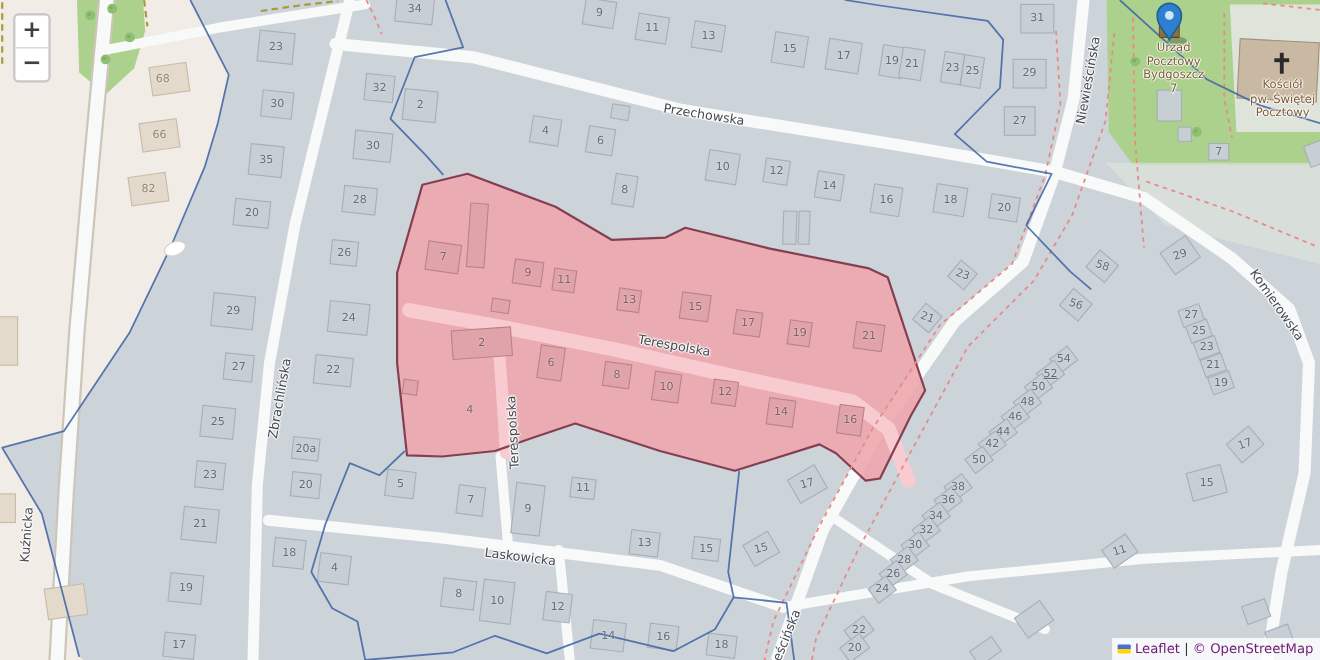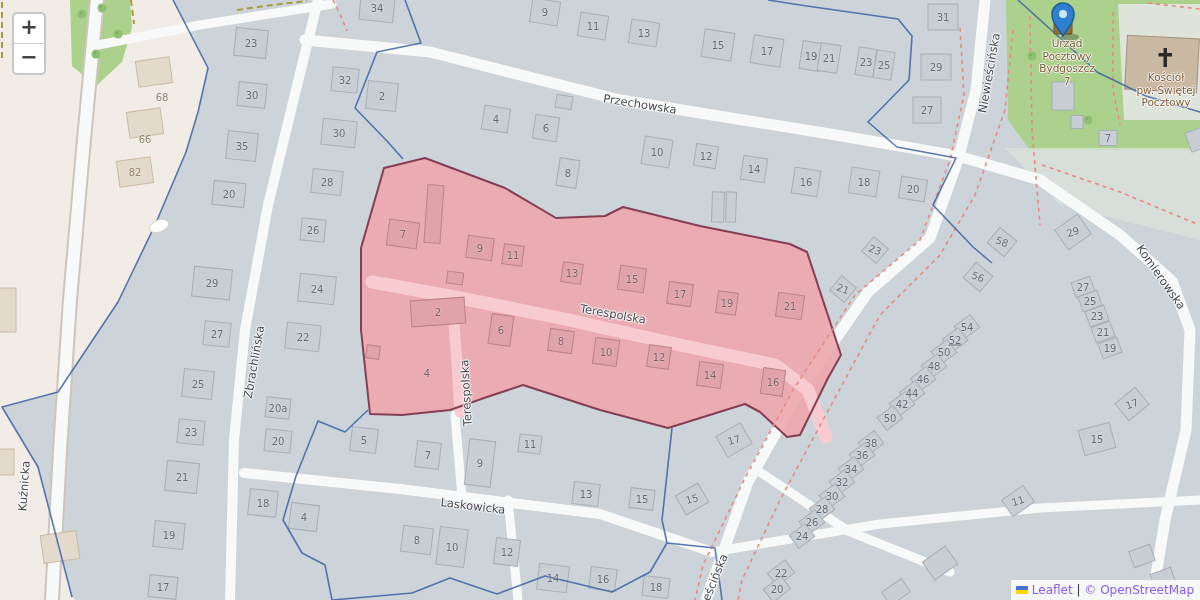--- a/index.html
+++ b/index.html
@@ -16,21 +16,21 @@
   .poi{position:absolute;text-align:center;font-size:10.5px;line-height:12.5px;
       color:#7d5a33;white-space:nowrap;
       text-shadow:-1px 0 1px #fff,1px 0 1px #fff,0 -1px 1px #fff,0 1px 1px #fff;}
   .zoomctl{position:absolute;top:12px;left:12px;width:30px;background:#fff;
       border:2px solid rgba(0,0,0,.22);border-radius:5px;z-index:30;}
   .zoomctl a{display:block;width:30px;height:29px;line-height:27px;text-align:center;
       font-size:21px;font-weight:bold;color:#404040;text-decoration:none;cursor:pointer;}
   .zoomctl a:first-child{border-bottom:1px solid #ccc;}
   .attrib{position:absolute;right:0;bottom:0;background:rgba(255,255,255,.82);
       padding:0 6px 0 5px;height:20px;line-height:20px;font-size:12px;color:#333;z-index:30;}
-  .attrib a{color:#8b5cf6;text-decoration:none;cursor:pointer;}
+  .attrib a{color:#701a75;text-decoration:none;cursor:pointer;}
   .flag{display:inline-block;width:12px;height:8px;margin-right:4px;border-radius:1px;
       background:linear-gradient(#4470d8 0 50%,#ffd500 50% 100%);}
 </style>
 </head>
 <body>
 
 <div id="map">
   <svg id="map-svg" width="1200" height="600">
       <rect x="0" y="0" width="1200" height="600" fill="#f1ede6"></rect>
       <path d="M173,0 L208,68 L198,112 L186,152 L155,225 L118,302 L58,392 L2,407 L38,467 L72,597 L76,600 L1200,600 L1200,0Z" fill="#ccd4da"></path>
@@ -211,22 +211,22 @@
       <circle cx="1087" cy="119" r="1.5" fill="#7bad61"></circle>
       <rect x="1054" y="22" width="18" height="12" rx="1" fill="#8d713c" stroke="#6c5429" stroke-width="1"></rect>
       <path d="M1055,23 L1063,30 L1071,23" stroke="#f2e8d4" stroke-width="1.4" fill="none"></path>
       <rect x="1163.5" y="48" width="3.5" height="19" fill="#2a2a2a"></rect>
       <rect x="1158.5" y="53" width="13.5" height="3.5" fill="#2a2a2a"></rect>
       <ellipse cx="1070" cy="37" rx="9" ry="3.5" fill="rgba(0,0,0,.25)"></ellipse>
       <path d="M1063,36 C1057,26 1052,23 1052,14 A11,11 0 1 1 1074,14 C1074,23 1069,26 1063,36 Z" fill="#2e7fd0" stroke="#1f5f96" stroke-width="1.5"></path>
       <circle cx="1063" cy="14" r="4" fill="#cfe6f8"></circle>
     </svg>
   <div id="labels">
-      <div class="hn tan" style="left: 162px; top: 72px; transform: translate(-50%, -50%) rotate(0deg); margin-top: 25px;">68</div>
-      <div class="hn tan" style="left: 145px; top: 123px; transform: translate(-50%, -50%) rotate(0deg); margin-top: 16px;">66</div>
+      <div class="hn tan" style="left: 148px; top: 72px; transform: translate(-50%, -50%) rotate(0deg);">68</div>
+      <div class="hn tan" style="left: 145px; top: 123px; transform: translate(-50%, -50%) rotate(0deg);">66</div>
       <div class="hn tan" style="left: 135px; top: 172px; transform: translate(-50%, -50%) rotate(0deg);">82</div>
       <div class="hn gray" style="left: 251px; top: 43px; transform: translate(-50%, -50%) rotate(0deg);">23</div>
       <div class="hn gray" style="left: 252px; top: 95px; transform: translate(-50%, -50%) rotate(0deg);">30</div>
       <div class="hn gray" style="left: 242px; top: 146px; transform: translate(-50%, -50%) rotate(0deg);">35</div>
       <div class="hn gray" style="left: 229px; top: 194px; transform: translate(-50%, -50%) rotate(0deg);">20</div>
       <div class="hn gray" style="left: 212px; top: 283px; transform: translate(-50%, -50%) rotate(0deg);">29</div>
       <div class="hn gray" style="left: 217px; top: 334px; transform: translate(-50%, -50%) rotate(0deg);">27</div>
       <div class="hn gray" style="left: 198px; top: 384px; transform: translate(-50%, -50%) rotate(0deg);">25</div>
       <div class="hn gray" style="left: 191px; top: 432px; transform: translate(-50%, -50%) rotate(0deg);">23</div>
       <div class="hn gray" style="left: 182px; top: 477px; transform: translate(-50%, -50%) rotate(0deg);">21</div>

